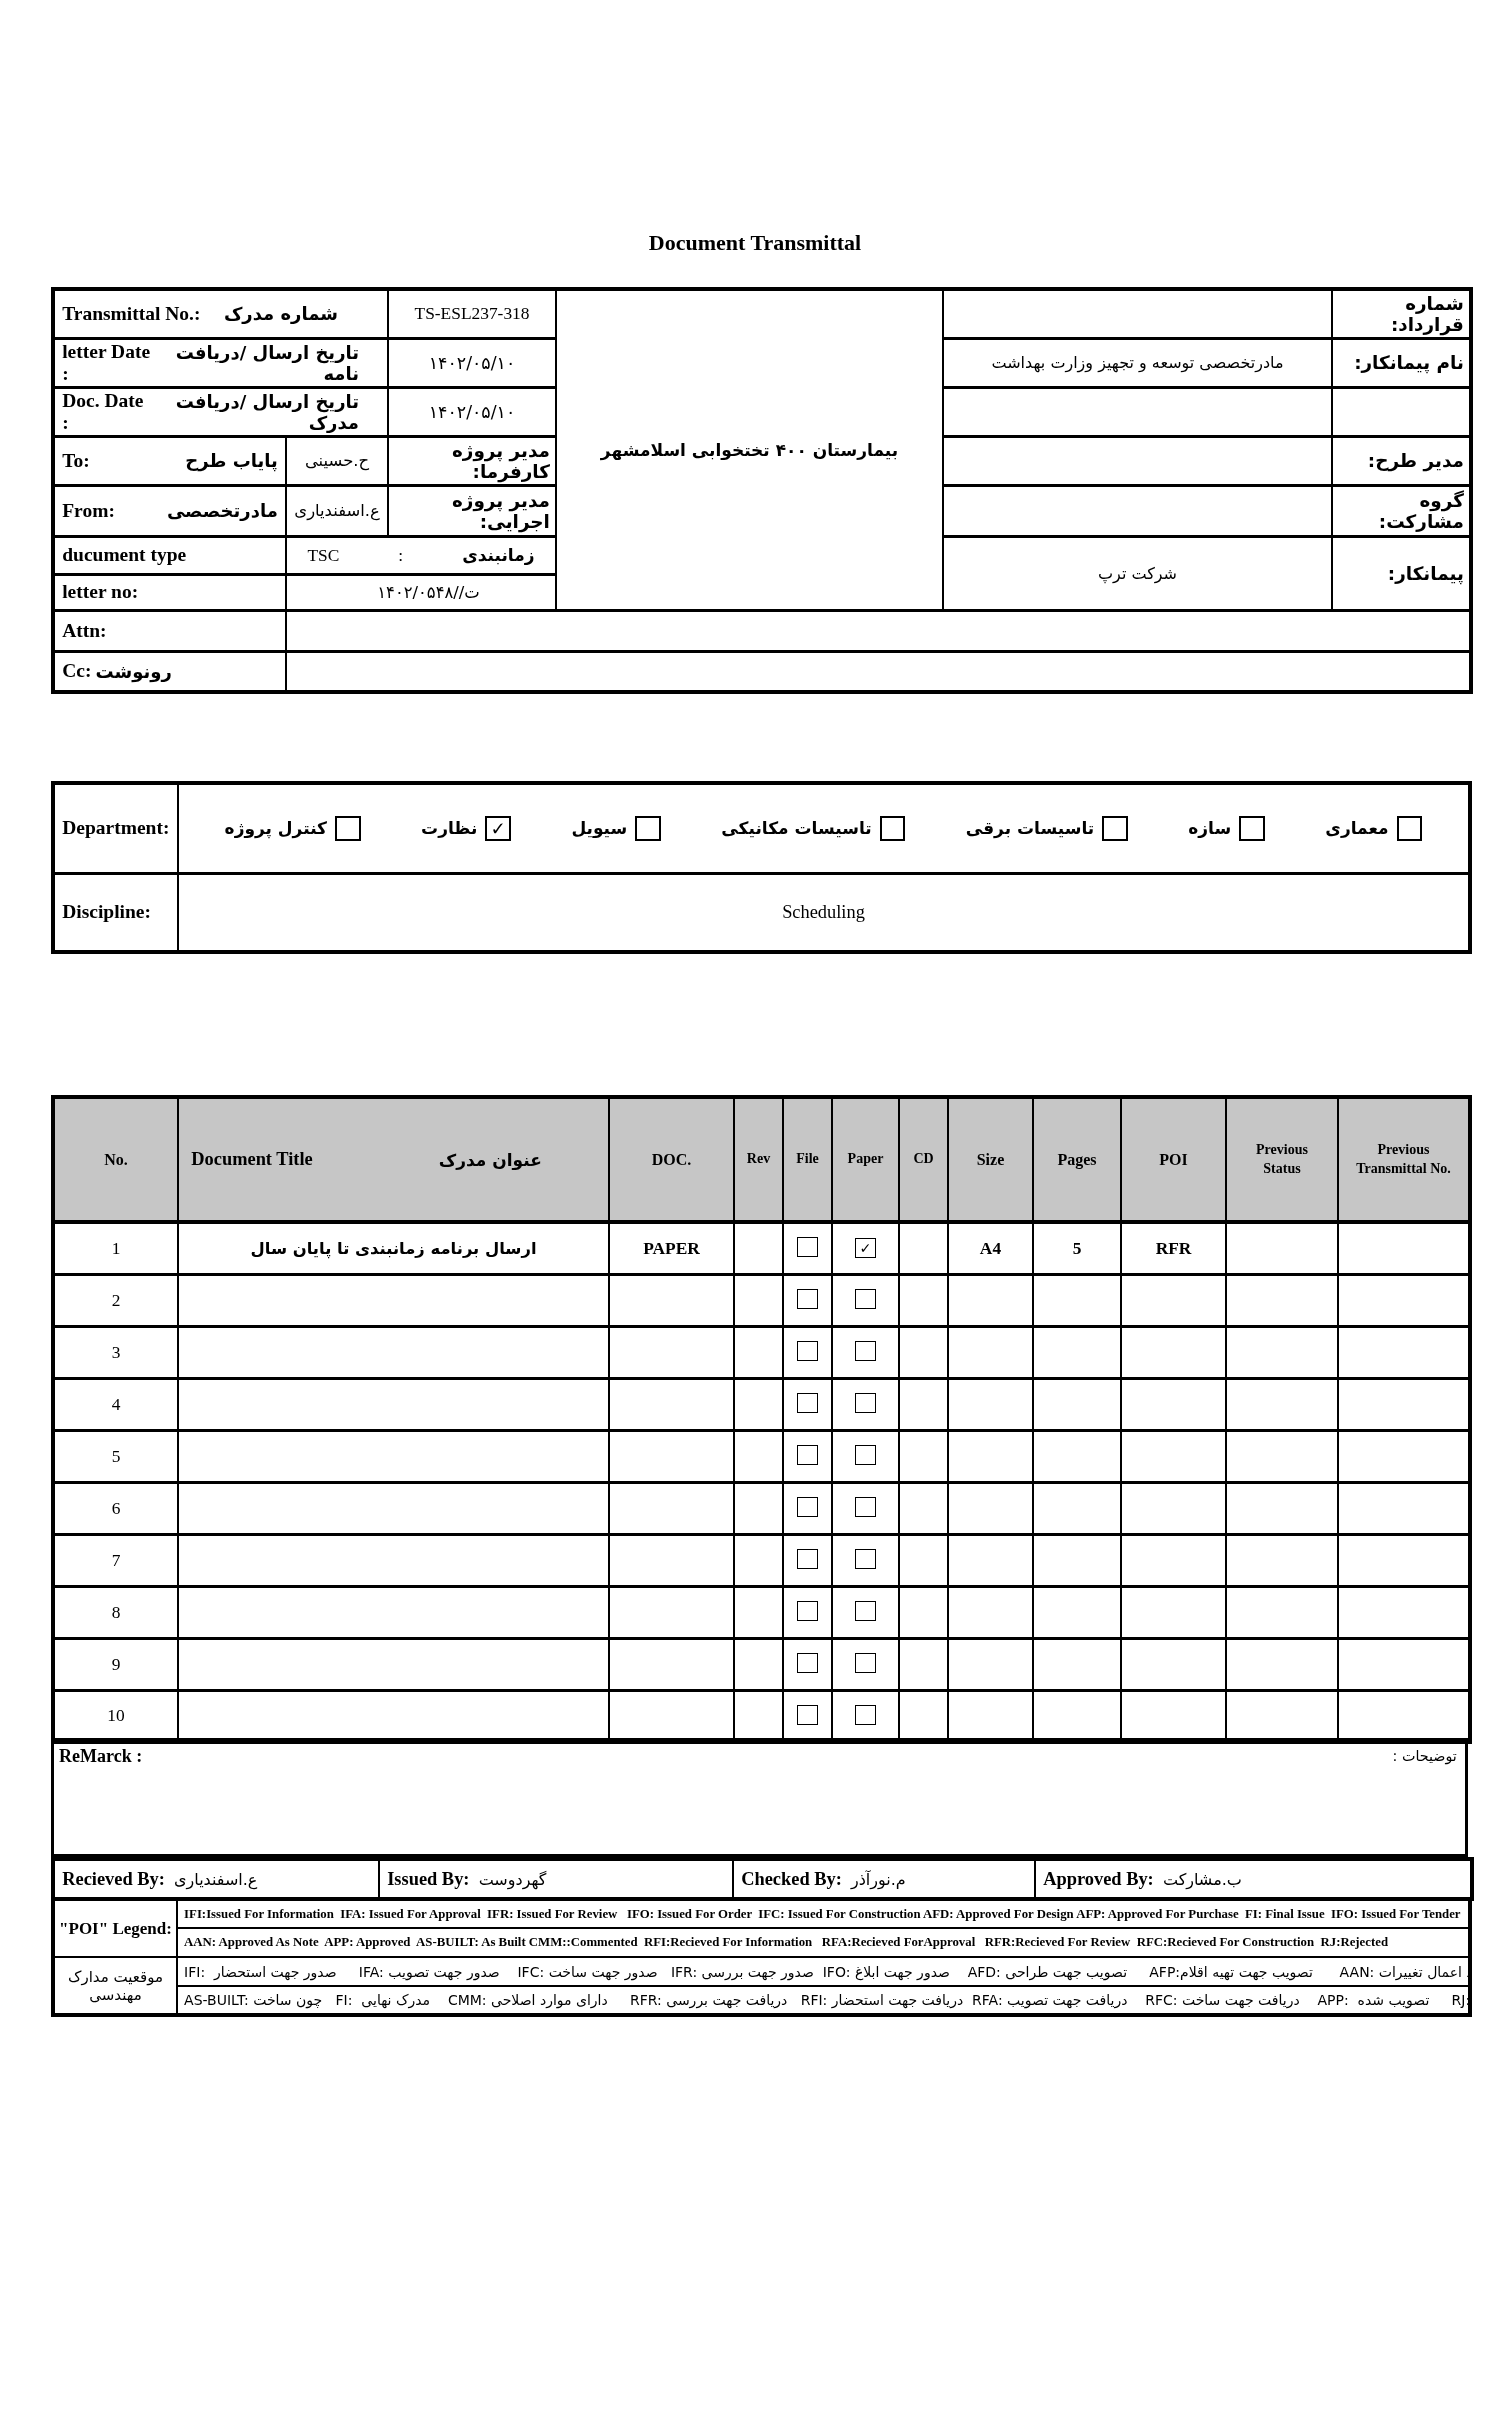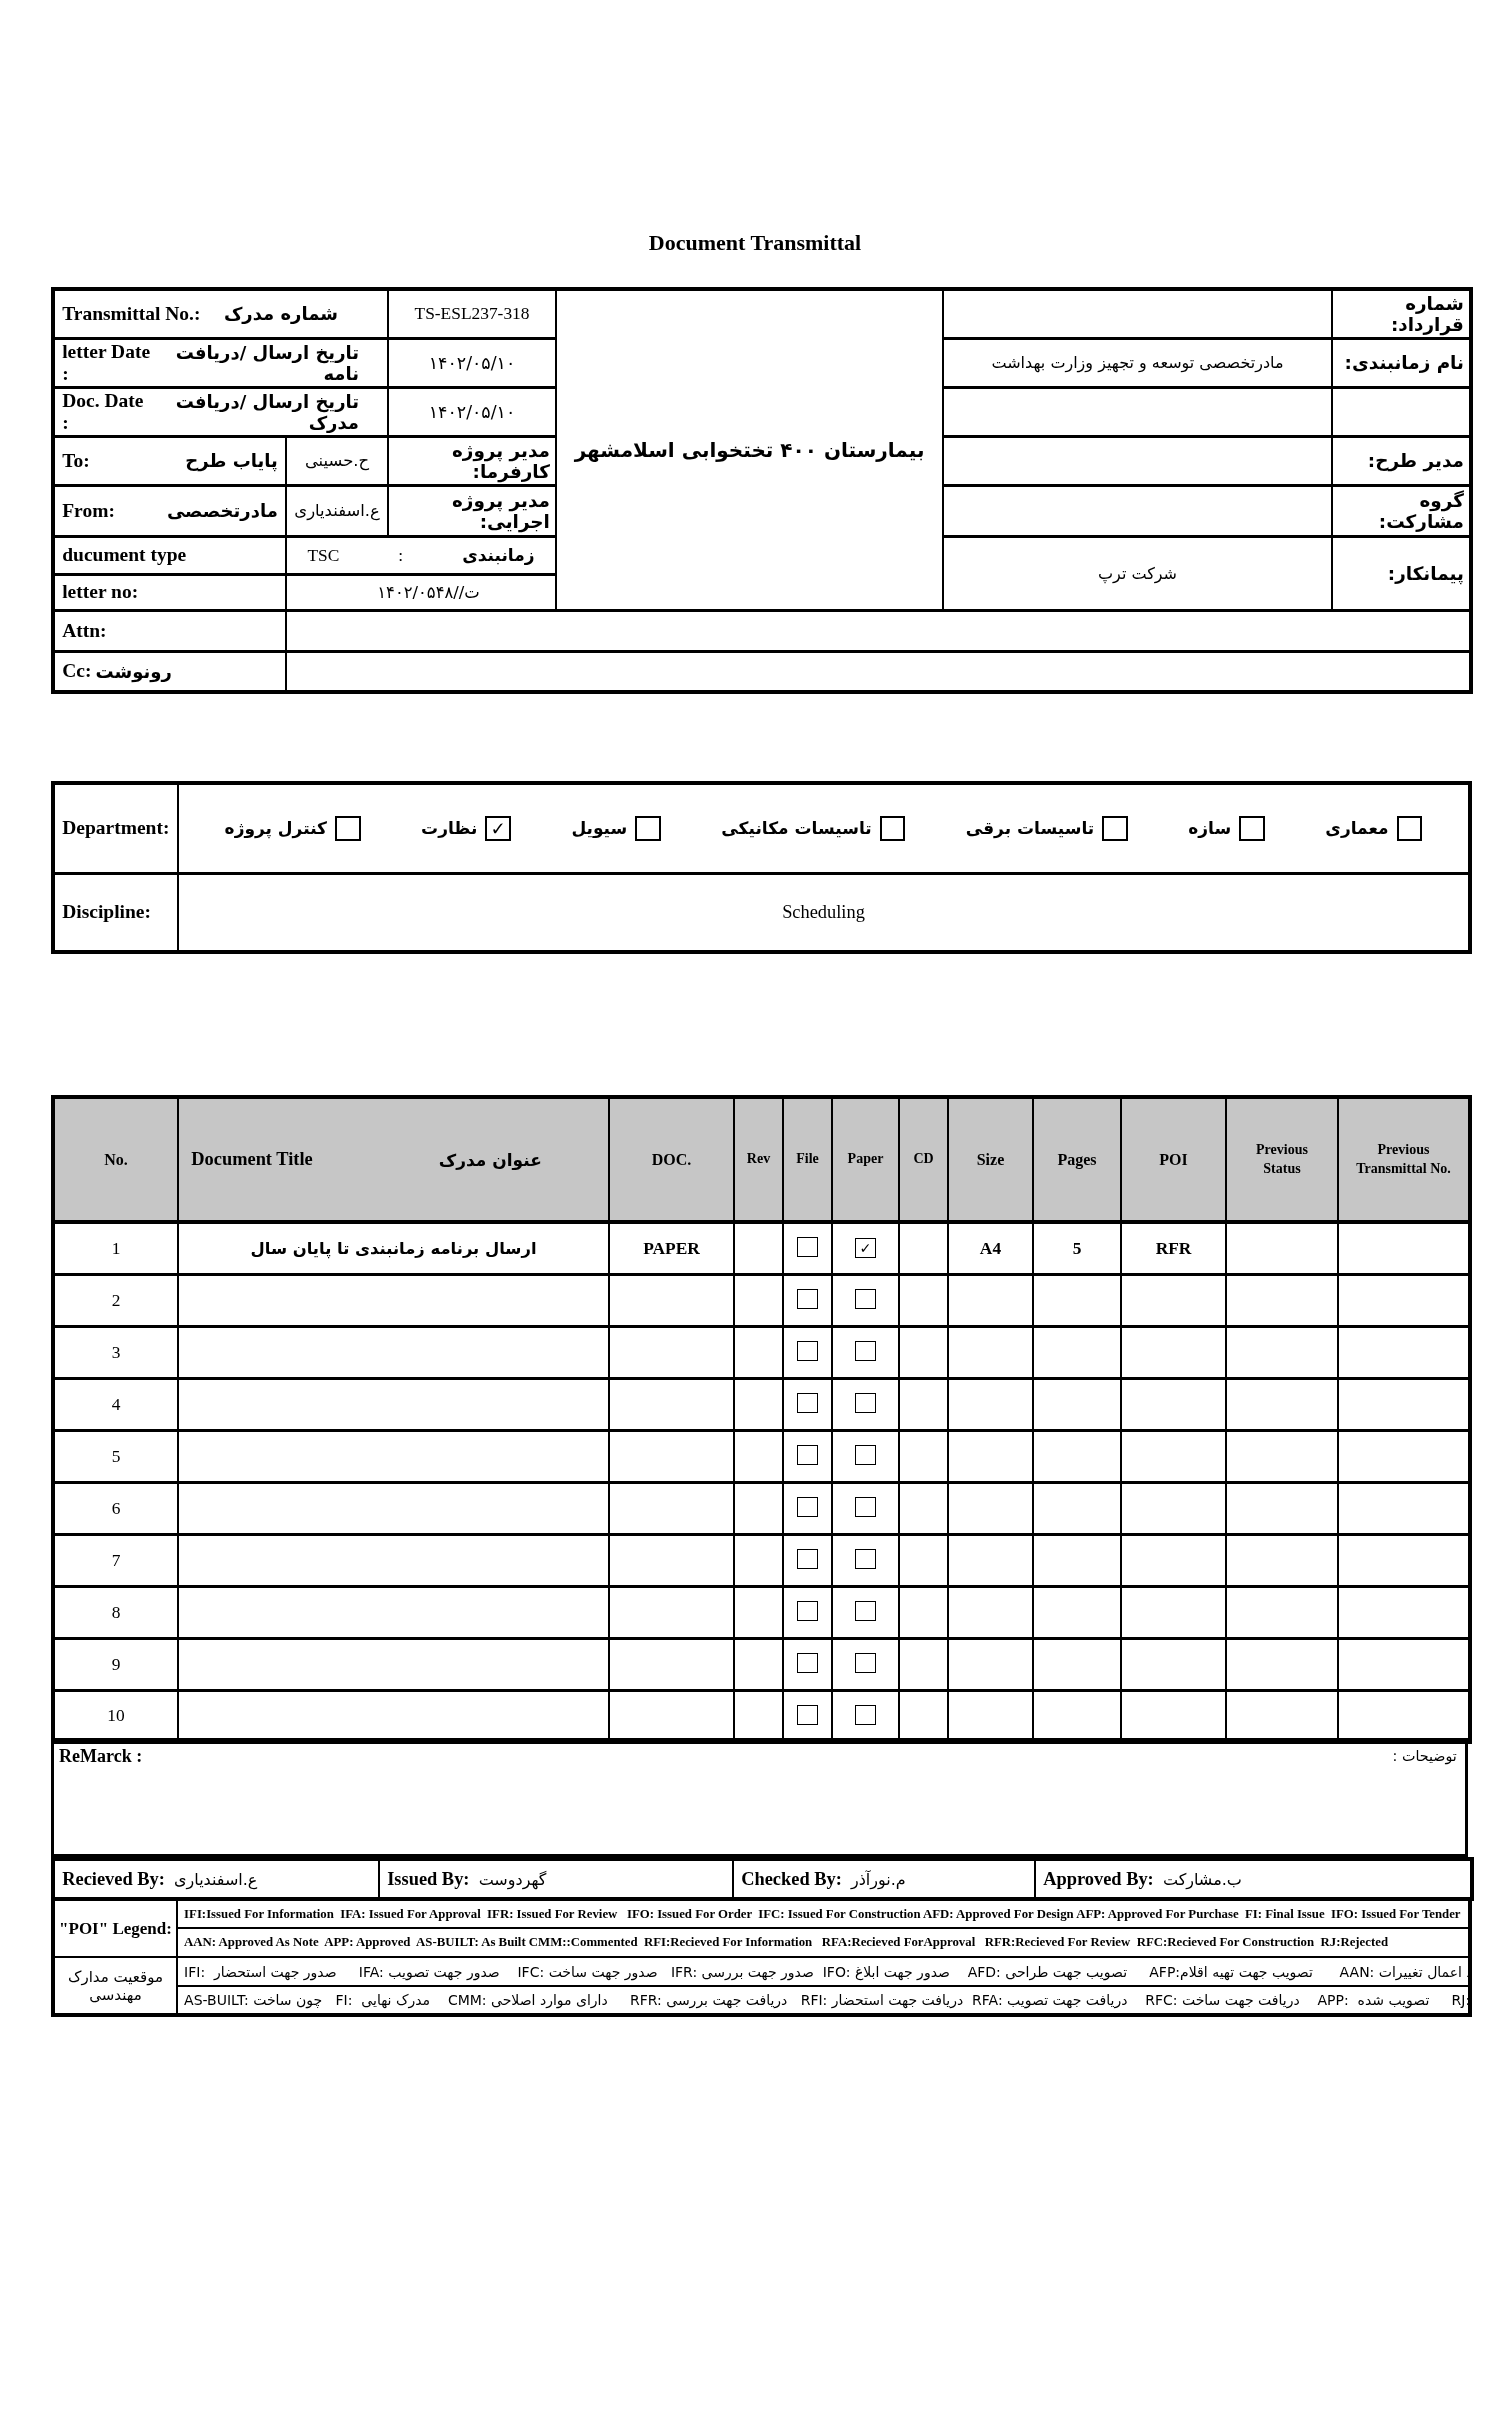--- a/index.html
+++ b/index.html
@@ -60,37 +60,37 @@
     <tbody>
         <tr style="height:49px;">
       <td colspan="2">
             <div class="cell-flex" style="padding-right:49px;">
         <span class="en-lab">Transmittal No.:</span>
         <span class="fa-b">شماره مدرک</span>
             </div>
           </td>
       <td class="val">TS-ESL237-318</td>
       <td rowspan="7">
-            <div class="cell-center fa" style="font-size:20px;font-weight:bold;">بیمارستان ۴۰۰ تختخوابی اسلامشهر</div>
+            <div class="cell-center fa" style="font-size:17px;font-weight:bold;">بیمارستان ۴۰۰ تختخوابی اسلامشهر</div>
           </td>
       <td></td>
       <td class="rtl-lab">شماره قرارداد:</td>
     </tr>
     <tr style="height:49px;">
       <td colspan="2">
             <div class="cell-flex" style="padding-right:28px;">
         <span class="en-lab">letter Date  :</span>
         <span class="fa-b">تاریخ ارسال /دریافت نامه</span>
             </div>
           </td>
       <td class="val fa">۱۴۰۲/۰۵/۱۰</td>
       <td>
             <div class="cell-center fa" style="font-size:16px;">مادرتخصصی توسعه و تجهیز وزارت بهداشت</div>
           </td>
-      <td class="rtl-lab">نام زمانبندی:</td>
+      <td class="rtl-lab">نام پیمانکار:</td>
     </tr>
     <tr style="height:49px;">
       <td colspan="2">
             <div class="cell-flex" style="padding-right:28px;">
         <span class="en-lab">Doc. Date   :</span>
         <span class="fa-b">تاریخ ارسال /دریافت مدرک</span>
             </div>
           </td>
       <td class="val fa">۱۴۰۲/۰۵/۱۰</td>
       <td></td>

